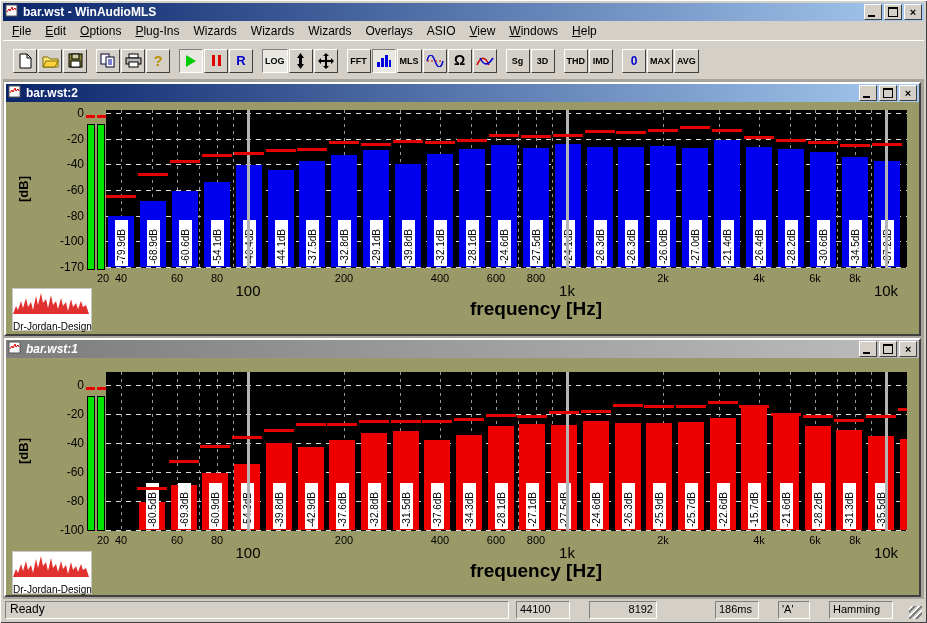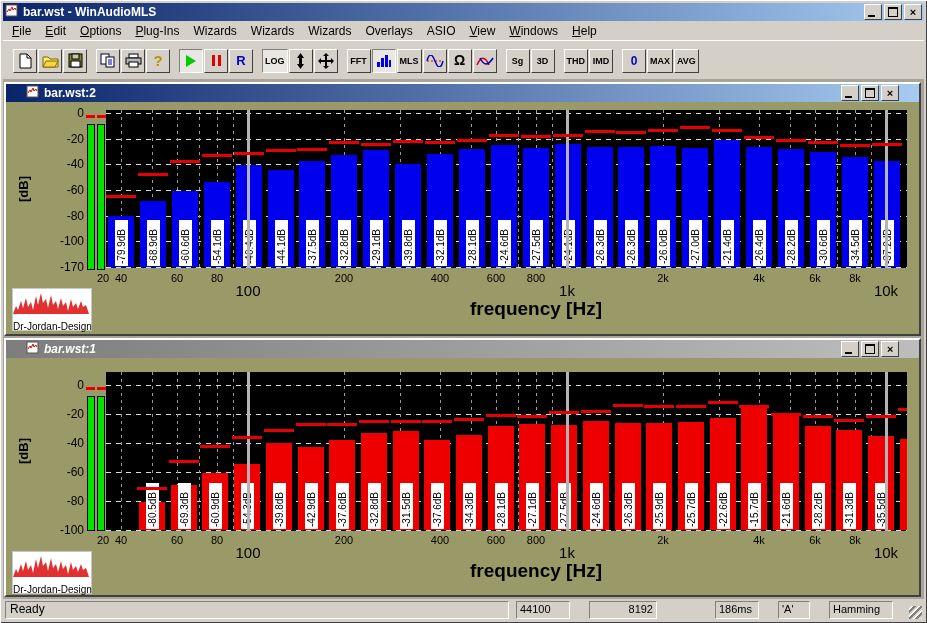--- a/index.html
+++ b/index.html
@@ -30,21 +30,21 @@
   .tb-btn.checked{background:#e9e7e1;border-color:#808080 #fff #fff #808080;}
   .tb-label{font-size:9px;font-weight:bold;color:#000;letter-spacing:0;}
   .tb-label.accent{color:#0000d0;font-size:12px;}
   .tb-icon{display:flex;align-items:center;justify-content:center;}
   .tb-icon svg{display:block;}
   .glyph{font-size:13px;font-weight:bold;line-height:13px;}
   
   .mdi{position:absolute;left:3px;top:79px;right:3px;height:520px;background:#a8a49c;}
   .child{position:absolute;left:1px;width:917px;background:#d4d0c8;
     border:2px solid;border-color:#fff #404040 #404040 #fff;box-sizing:border-box;}
-  .child-titlebar{height:18px;display:flex;align-items:center;padding:0 20px;}
+  .child-titlebar{height:18px;display:flex;align-items:center;padding:0 2px;}
   .tb-active{background:linear-gradient(90deg,#0a246a,#a6caf0);}
   .tb-inactive{background:linear-gradient(90deg,#7d7d7d,#bdbdbd);font-style:italic;}
   .child-titlebar .title-text{color:#fff;font-weight:bold;font-size:12px;margin-left:4px;flex:1;}
   .chart-body{position:relative;background:#9a9a69;overflow:hidden;}
   #chartbody0{height:232px;}
   #chartbody1{height:237px;}
   .plot{position:absolute;left:100px;width:801px;background:#000;overflow:hidden;}
   .hline{position:absolute;left:0;width:100%;height:1px;z-index:1;
     background:repeating-linear-gradient(90deg,#dcdcdc 0 5px,transparent 5px 10px);}
   .vline{position:absolute;top:0;height:100%;width:1px;z-index:1;

